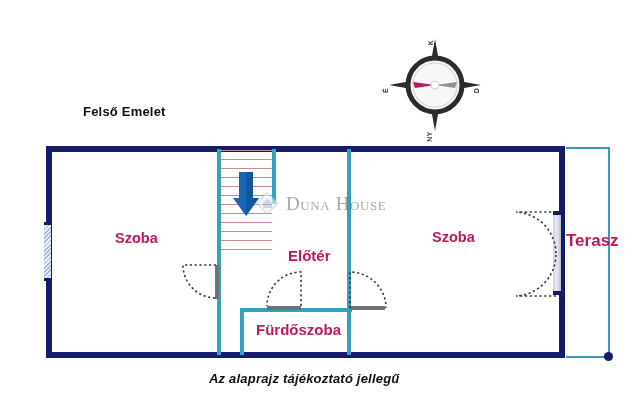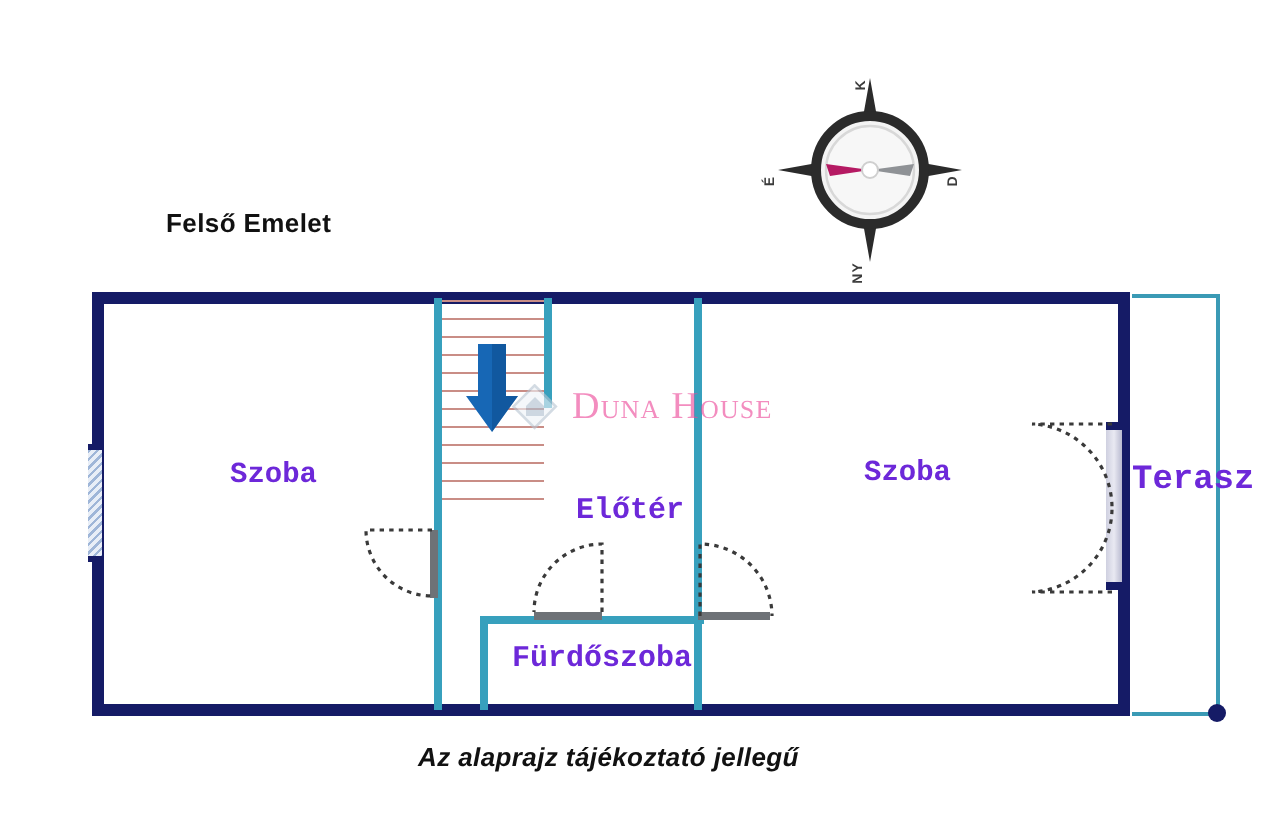--- a/index.html
+++ b/index.html
@@ -33,23 +33,23 @@
     font-size: 13px;
   }
   #plan-caption {
     left: 209px;
     top: 371px;
     font-size: 13px;
     font-style: italic;
   }
   .room-name {
     position: absolute;
-    font-family: Liberation Mono, monospace;
+    font-family: Liberation Sans, sans-serif;
     font-weight: bold;
-    color: #6d28d9;
+    color: #be185d;
     white-space: nowrap;
     font-size: 14.5px;
   }
   #room-szoba-left  { left: 115px; top: 230px; }
   #room-elotar      { left: 288px; top: 231px; font-size: 15px; margin-top: 16px; }
   #room-szoba-right { left: 432px; top: 229px; }
   #room-furdoszoba  { left: 256px; top: 321px; font-size: 15px; }
   #room-terasz      { left: 566px; top: 231px; font-size: 17px; }
 
   
@@ -197,21 +197,21 @@
     top: 192px;
     display: flex;
     align-items: center;
     gap: 7px;
     pointer-events: none;
     opacity: 0.62;
   }
   #watermark-text {
     font-family: "Liberation Serif", serif;
     font-size: 19px;
-    color: #ec4899;
+    color: #737373;
     letter-spacing: 0.6px;
     font-variant: small-caps;
     white-space: nowrap;
   }
 </style>
 </head>
 <body>
 
 <div id="root">
 

